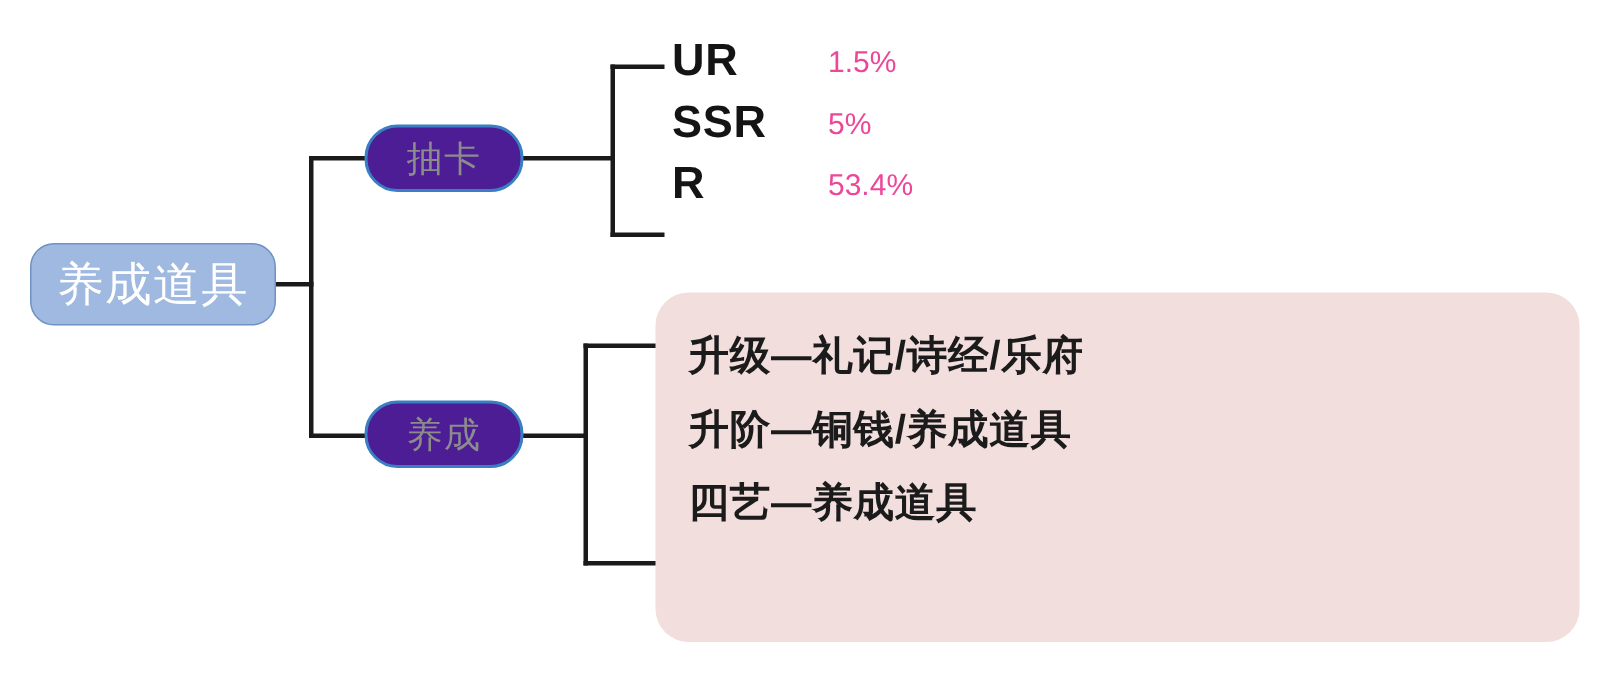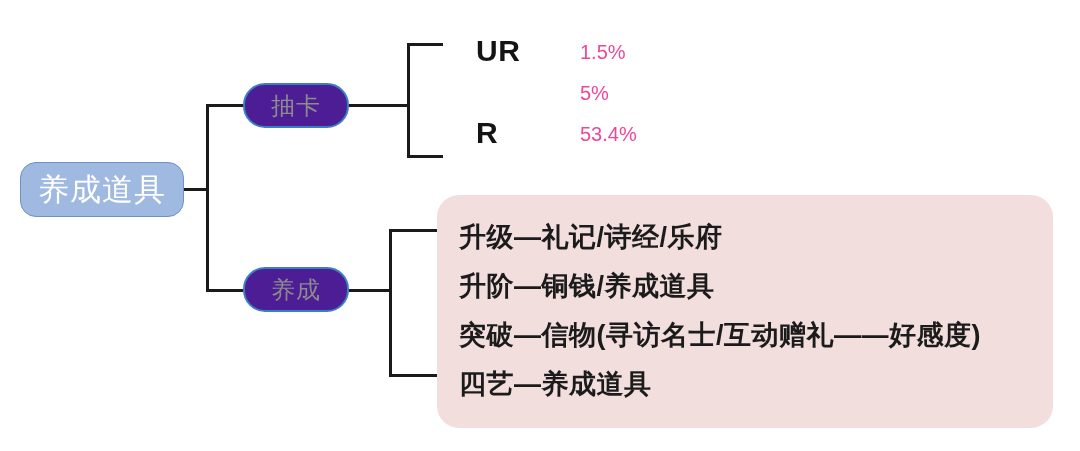--- a/index.html
+++ b/index.html
@@ -75,24 +75,23 @@
 
   
   .raise-stub   { left: 348px; top: 289px; width: 43px; }
   .raise-vert   { left: 389px; top: 229px; height: 148px; }
   .raise-top    { left: 389px; top: 229px; width: 49px; }
   .raise-bottom { left: 389px; top: 374px; width: 49px; }
 
   
   .rarity-list {
     position: absolute;
-    left: 476px;
+    left: 448px;
     top: 22px;
     width: 240px;
-    margin-top: 10px;
   }
   .rarity-row {
     position: relative;
     height: 41px;
   }
   .rarity-label {
     position: absolute;
     left: 0;
     top: 0;
     font-size: 30px;
@@ -166,31 +165,31 @@
   <div class="node branch-node branch-raise">
     <span>养成</span>
   </div>
 
   <div class="rarity-list">
     <div class="rarity-row">
       <span class="rarity-label">UR</span>
       <span class="rarity-value">1.5%</span>
     </div>
     <div class="rarity-row">
+      <span class="rarity-label">SSR</span>
       <span class="rarity-value">5%</span>
     </div>
     <div class="rarity-row">
       <span class="rarity-label">R</span>
       <span class="rarity-value">53.4%</span>
     </div>
   </div>
 
   <div class="pink-panel">
     <div class="panel-lines">
       <div class="panel-line">升级—礼记/诗经/乐府</div>
       <div class="panel-line">升阶—铜钱/养成道具</div>
-      <div class="panel-line">突破—信物(寻访名士/互动赠礼——好感度)</div>
       <div class="panel-line">四艺—养成道具</div>
     </div>
 
   </div>
 
 </div>
 
 </body></html>

